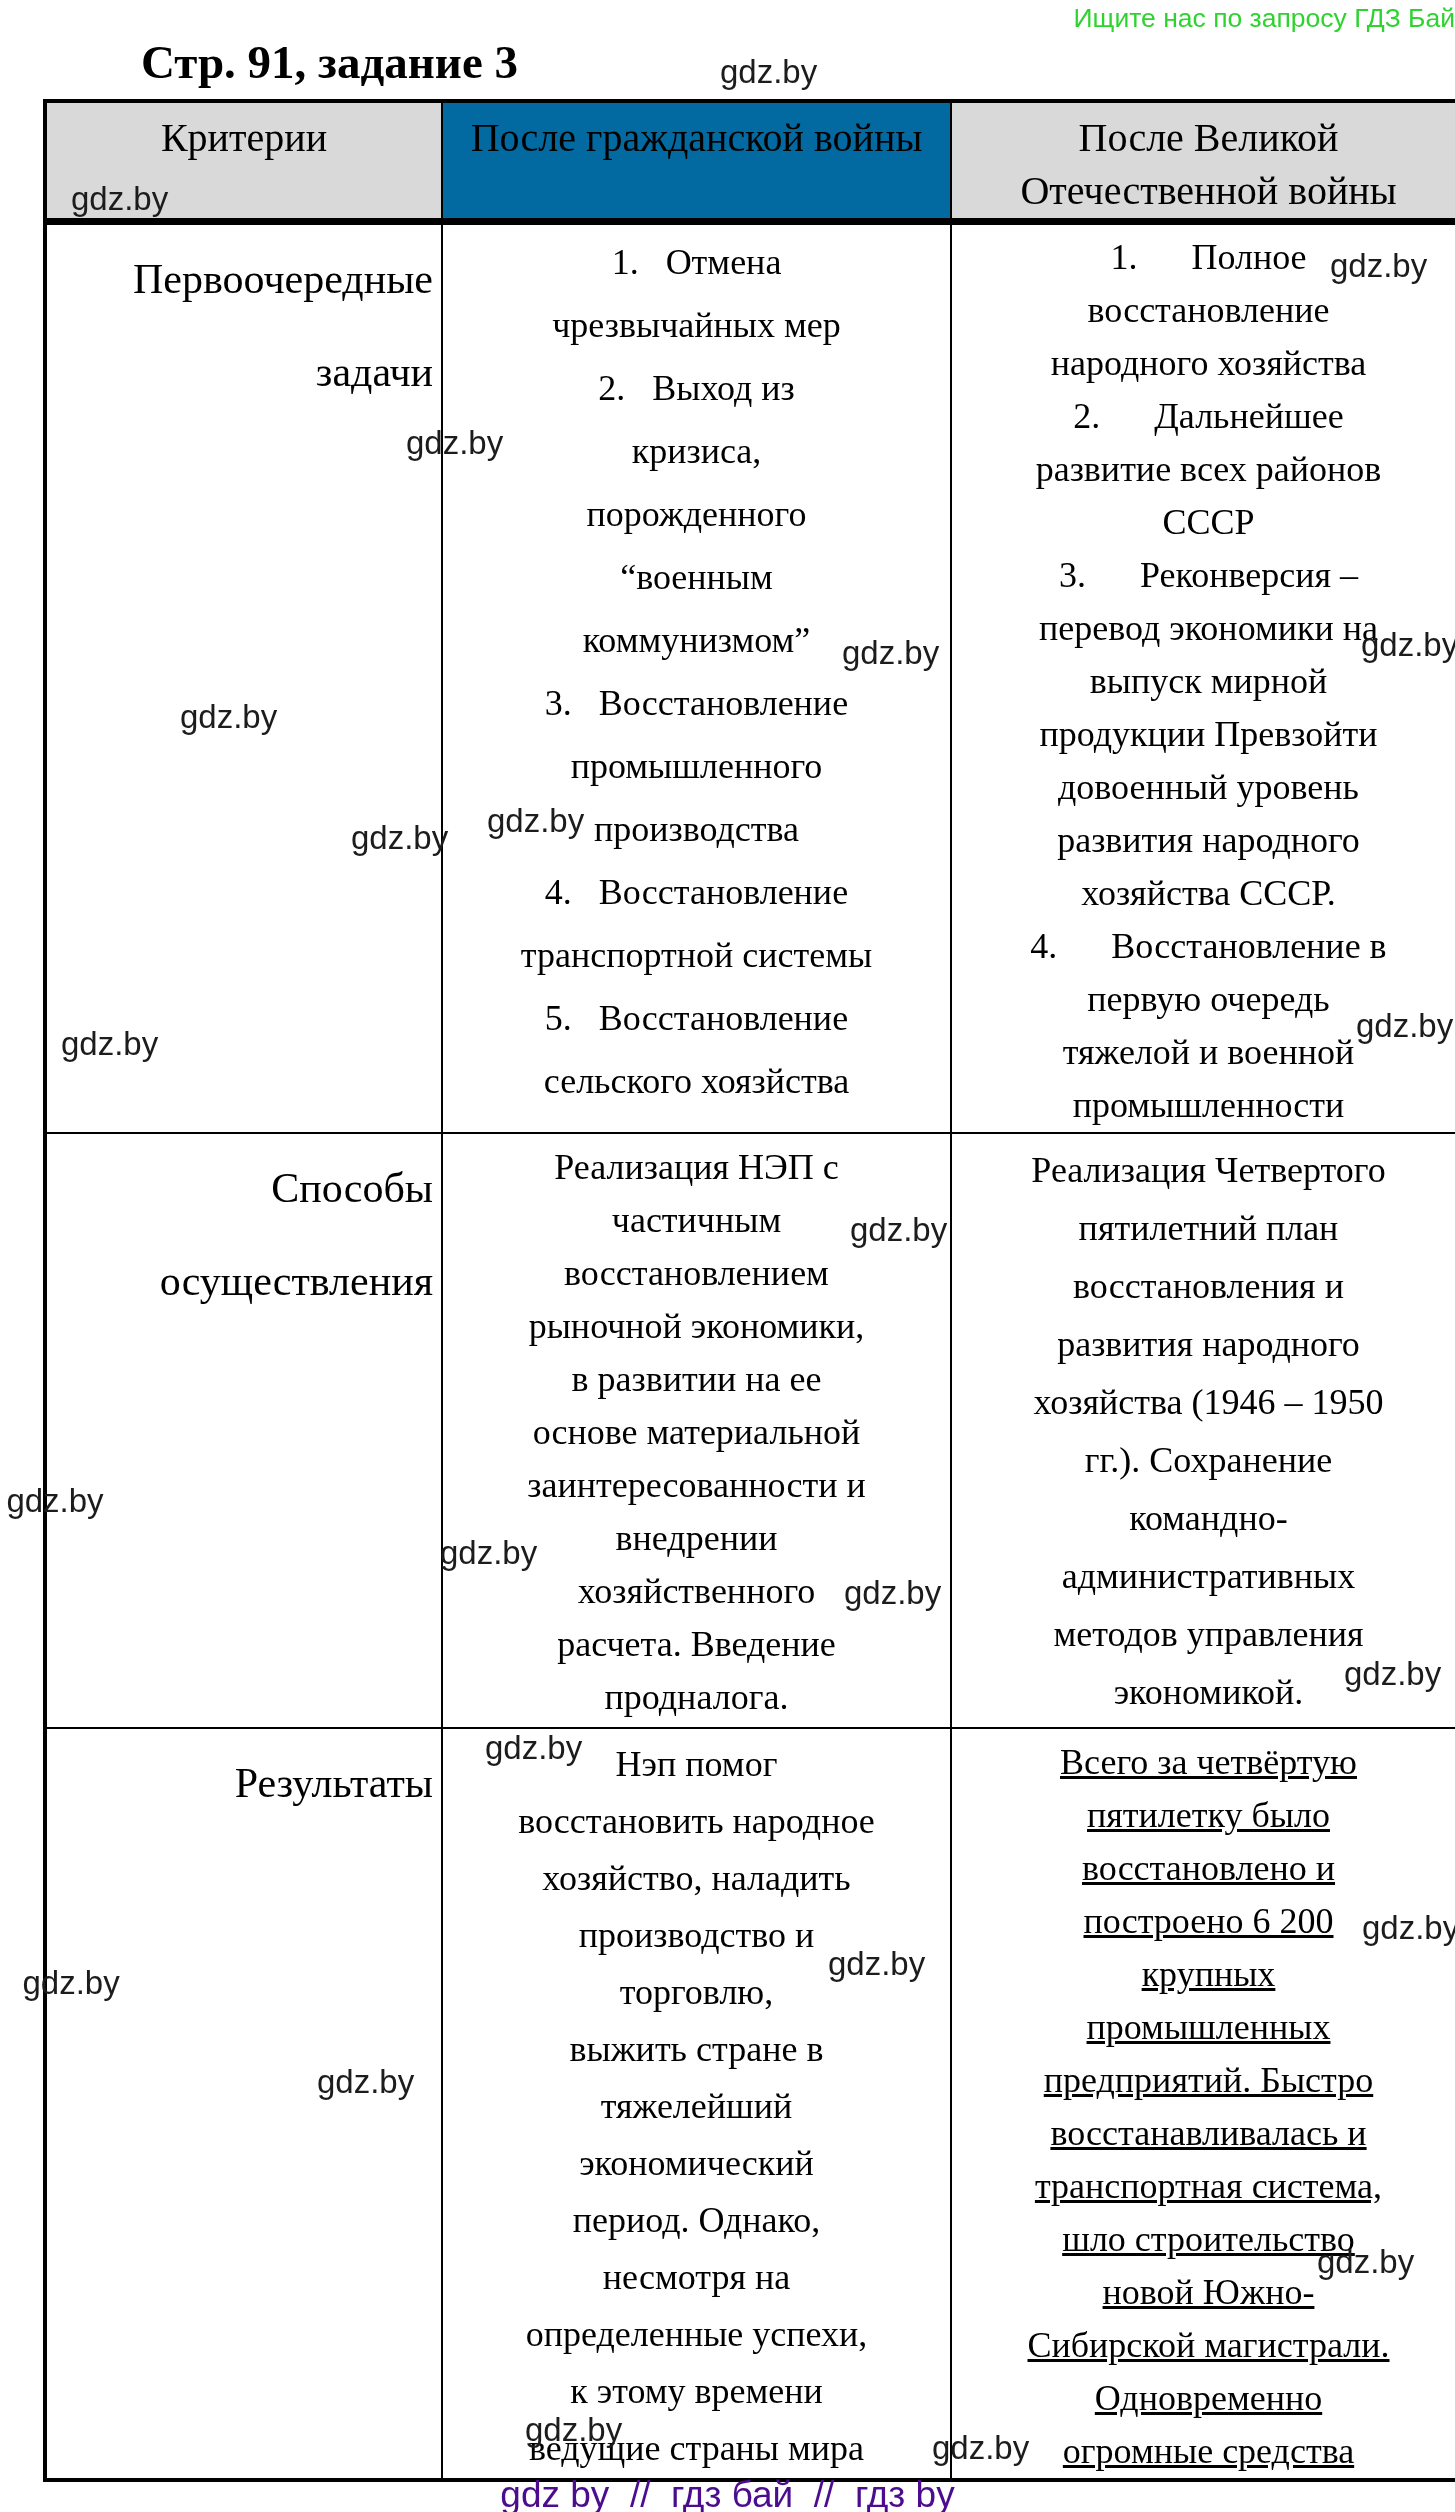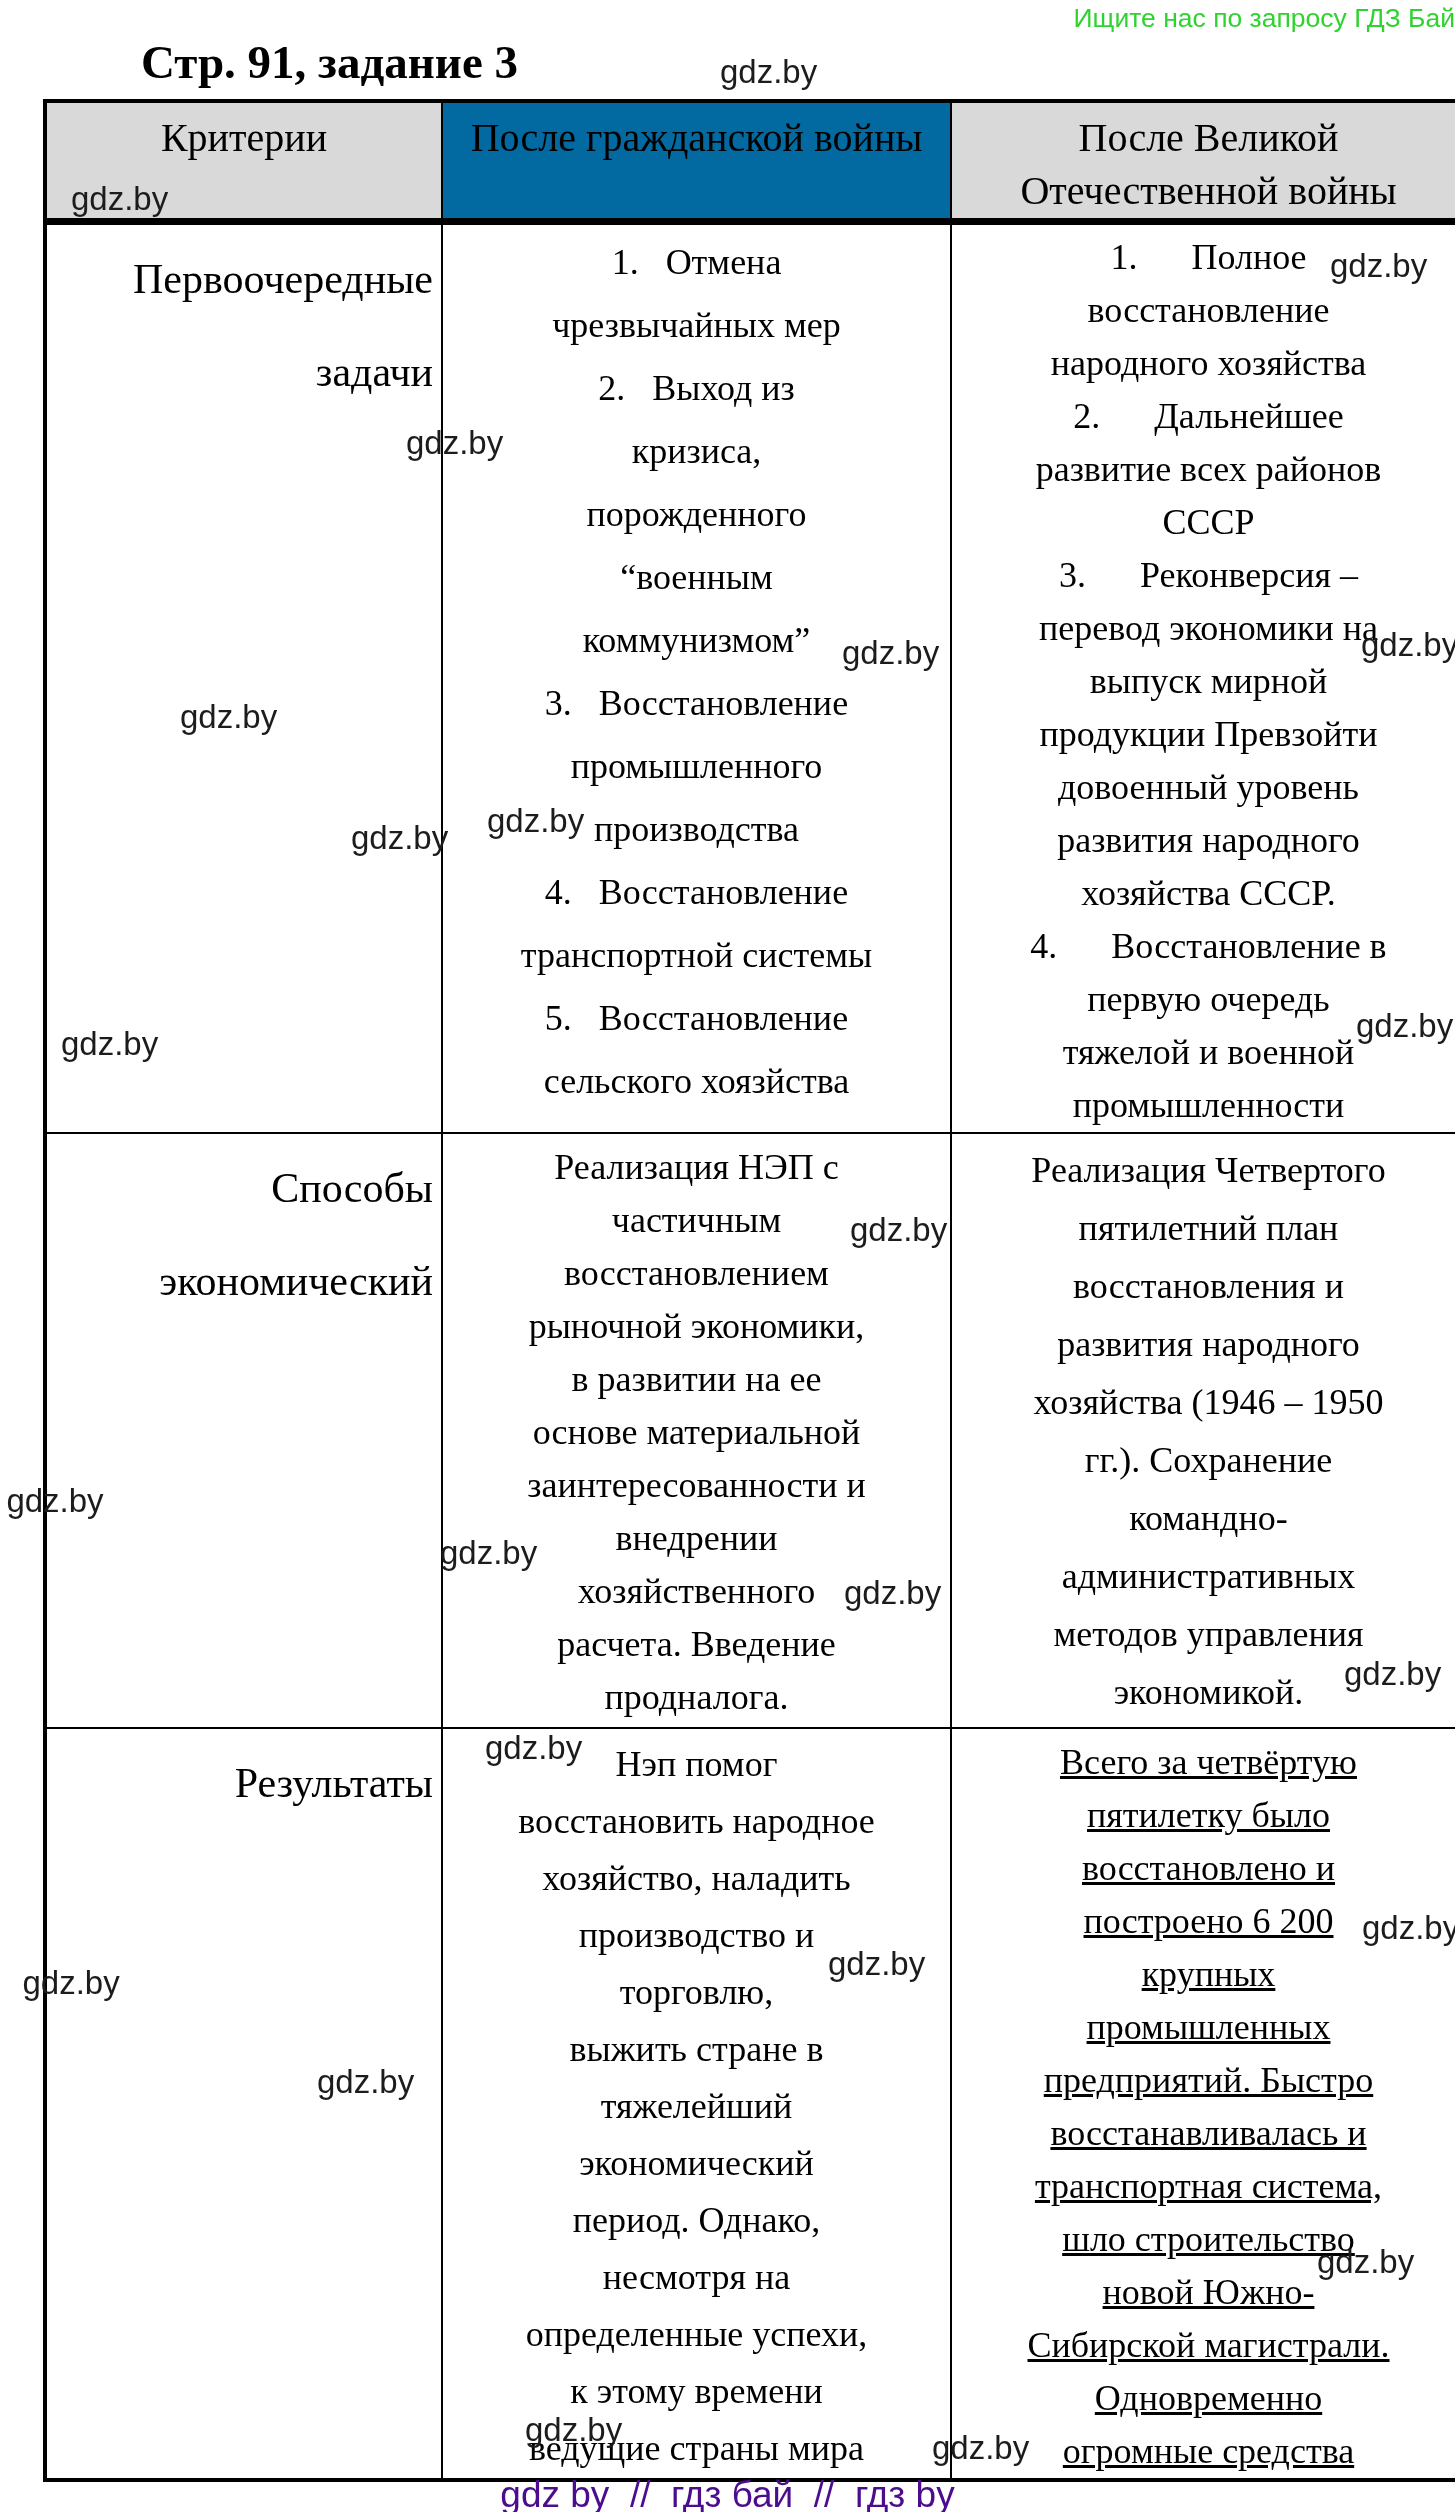--- a/index.html
+++ b/index.html
@@ -136,21 +136,21 @@
 довоенный уровень
 развития народного
 хозяйства СССР.
 4.      Восстановление в
 первую очередь
 тяжелой и военной
 промышленности</td>
     </tr>
     <tr class="r2">
       <td class="crit">Способы
-экономический</td>
+осуществления</td>
       <td class="body c2x">Реализация НЭП с
 частичным
 восстановлением
 рыночной экономики,
 в развитии на ее
 основе материальной
 заинтересованности и
 внедрении
 хозяйственного
 расчета. Введение

